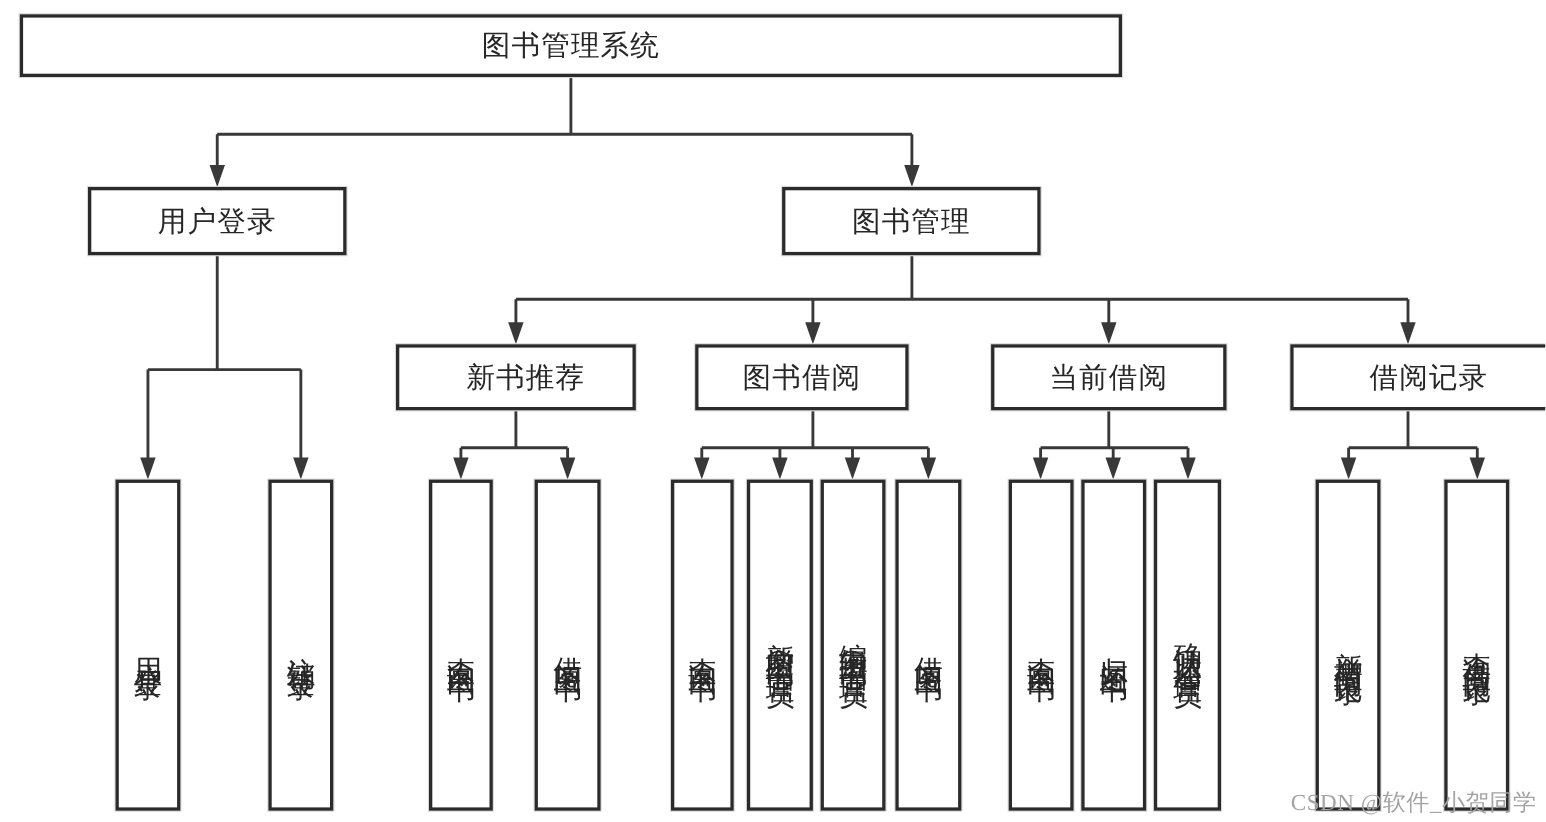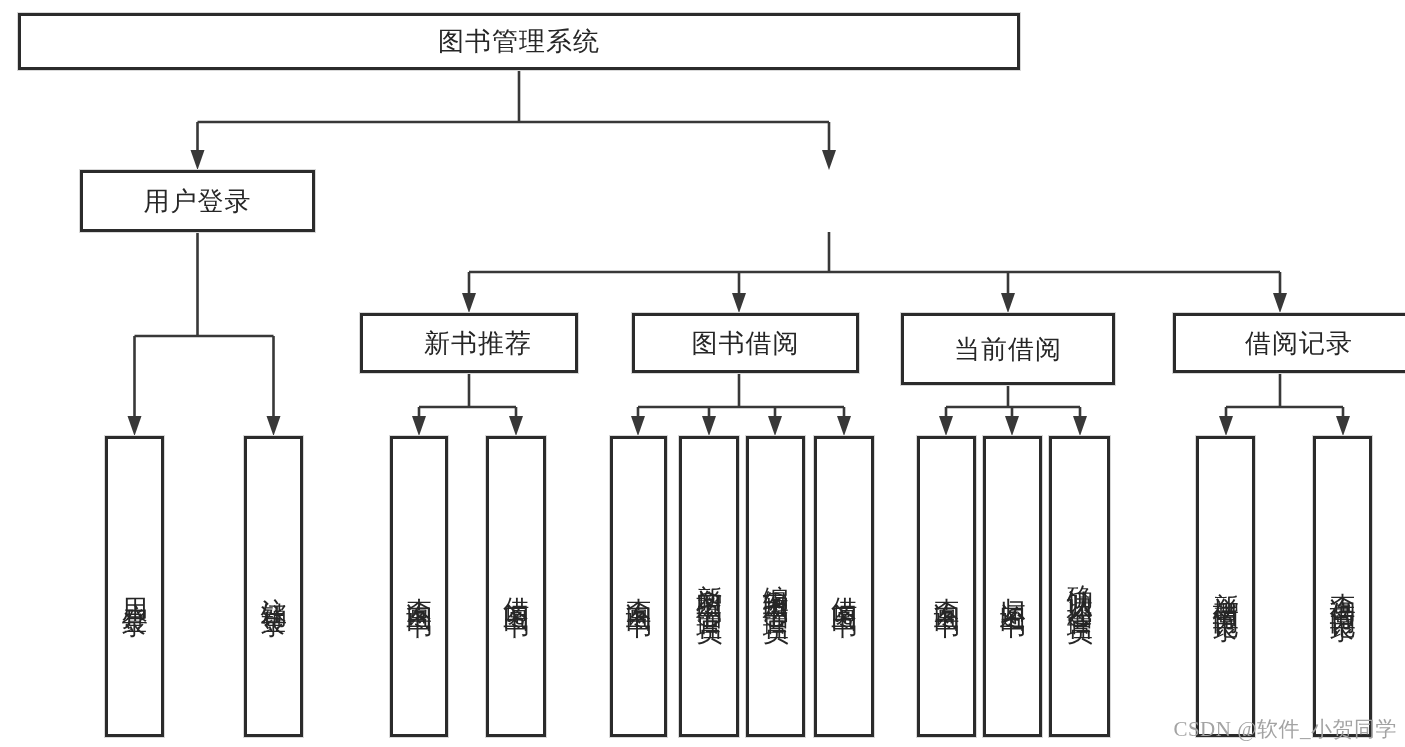--- a/index.html
+++ b/index.html
@@ -86,24 +86,25 @@
     <polygon points="1073,416 1087,416 1080,436"></polygon>
 
     <path d="M1280 373 V407 M1226 407 H1343 M1226 407 V418 M1343 407 V418"></path>
     <polygon points="1219,416 1233,416 1226,436"></polygon>
     <polygon points="1336,416 1350,416 1343,436"></polygon>
   </svg>
 
   <div class="node" style="left:18px;top:13px;width:1002px;height:57px;">图书管理系统</div>
 
   <div class="node" style="left:80px;top:170px;width:235px;height:62px;">用户登录</div>
+  <div class="node" style="left:711px;top:170px;width:235px;height:62px;">图书管理</div>
 
   <div class="node" style="left:360px;top:313px;width:218px;height:60px;padding-left:18px;">新书推荐</div>
-  <div class="node" style="left:632px;top:313px;width:227px;height:60px;">图书借阅</div>
-  <div class="node" style="left:901px;top:313px;width:214px;height:72px;">当前借阅</div>
+  <div class="node" style="left:632px;top:313px;width:194px;height:60px;">图书借阅</div>
+  <div class="node" style="left:901px;top:313px;width:214px;height:60px;">当前借阅</div>
   <div class="node" style="left:1173px;top:313px;width:252px;height:60px;">借阅记录</div>
 
   <div class="node vnode" style="left:105px;top:436px;width:59px;height:301px;">用户登录</div>
   <div class="node vnode" style="left:244px;top:436px;width:59px;height:301px;">注销登录</div>
 
   <div class="node vnode" style="left:390px;top:436px;width:58px;height:301px;">查询图书</div>
   <div class="node vnode" style="left:486px;top:436px;width:60px;height:301px;">借阅图书</div>
 
   <div class="node vnode" style="left:610px;top:436px;width:57px;height:301px;">查询图书</div>
   <div class="node vnode" style="left:679px;top:436px;width:60px;height:301px;">新增图书（管理员）</div>

